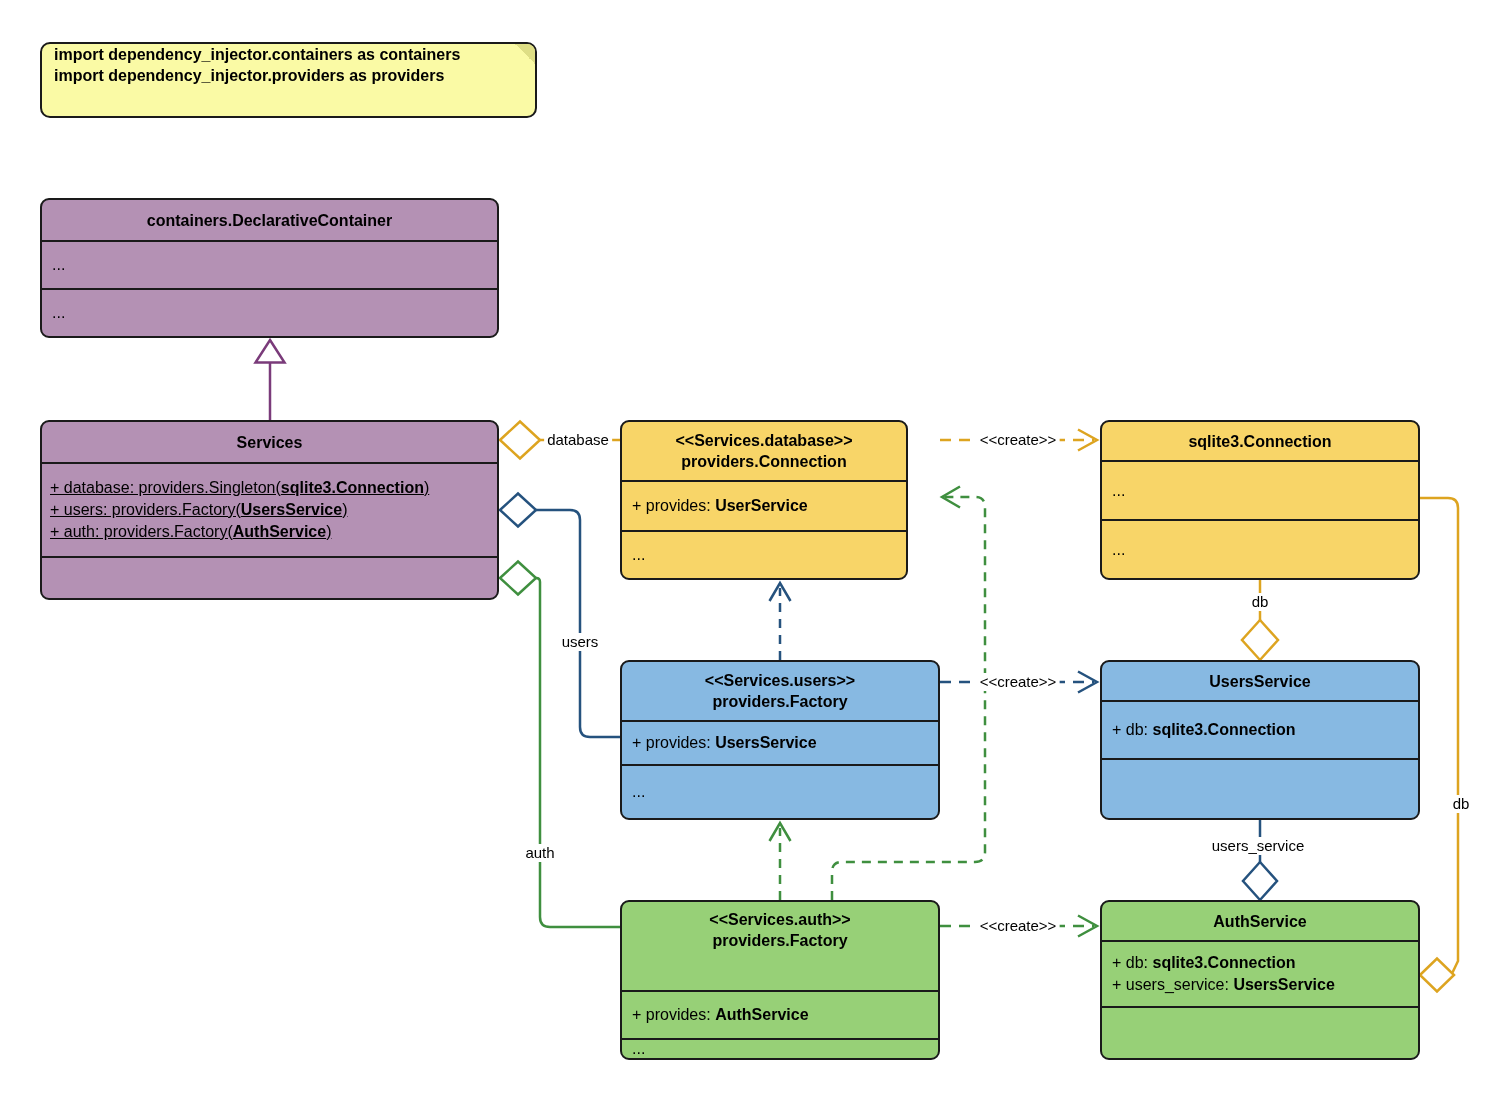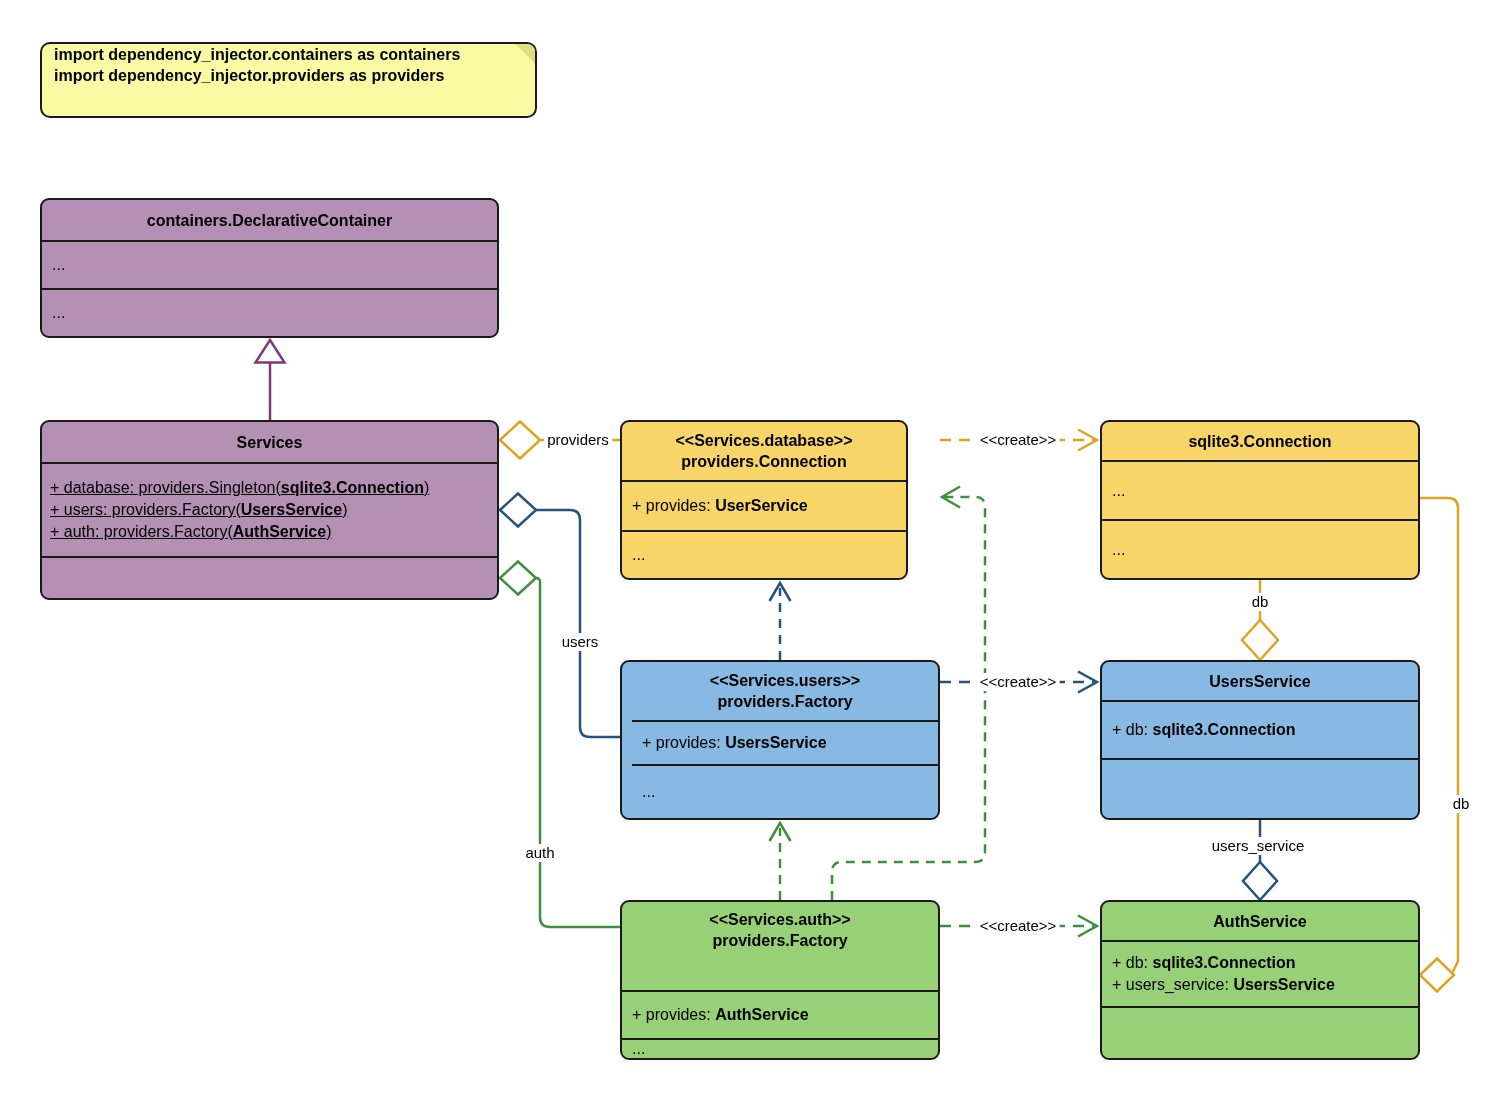--- a/index.html
+++ b/index.html
@@ -144,21 +144,21 @@
     </div>
     <div class="sec dots" style="flex:1;">...</div>
   </div>
 
   <div class="uml-box yellow" style="left:1100px; top:420px; width:320px; height:160px;">
     <div class="sec box-title" style="height:38px;">sqlite3.Connection</div>
     <div class="sec dots" style="flex:1;">...</div>
     <div class="sec dots" style="flex:1;">...</div>
   </div>
 
-  <div class="uml-box blue" style="left:620px; top:660px; width:320px; height:160px;padding-left:10px;">
+  <div class="uml-box blue" style="left:620px; top:660px; width:320px; height:160px;">
     <div class="sec box-title" style="height:58px;">
       <div>&lt;&lt;Services.users&gt;&gt;</div>
       <div>providers.Factory</div>
     </div>
     <div class="sec attrs" style="height:44px;">
       <div><span>+ provides: </span><b>UsersService</b></div>
     </div>
     <div class="sec dots" style="flex:1;">...</div>
   </div>
 
@@ -183,21 +183,21 @@
 
   <div class="uml-box green" style="left:1100px; top:900px; width:320px; height:160px;">
     <div class="sec box-title" style="height:38px;">AuthService</div>
     <div class="sec attrs" style="flex:1;">
       <div><span>+ db: </span><b>sqlite3.Connection</b></div>
       <div><span>+ users_service: </span><b>UsersService</b></div>
     </div>
     <div class="sec" style="height:52px;"></div>
   </div>
 
-  <div class="elabel" style="left:578px; top:440px;">providers</div>
+  <div class="elabel" style="left:578px; top:440px;">database</div>
   <div class="elabel" style="left:1018px; top:440px;">&lt;&lt;create&gt;&gt;</div>
   <div class="elabel" style="left:580px; top:642px;">users</div>
   <div class="elabel" style="left:540px; top:853px;">auth</div>
   <div class="elabel" style="left:1018px; top:682px;">&lt;&lt;create&gt;&gt;</div>
   <div class="elabel" style="left:1018px; top:926px;">&lt;&lt;create&gt;&gt;</div>
   <div class="elabel" style="left:1260px; top:602px;">db</div>
   <div class="elabel" style="left:1258px; top:846px;">users_service</div>
   <div class="elabel" style="left:1461px; top:804px;">db</div>
 
 </div>

